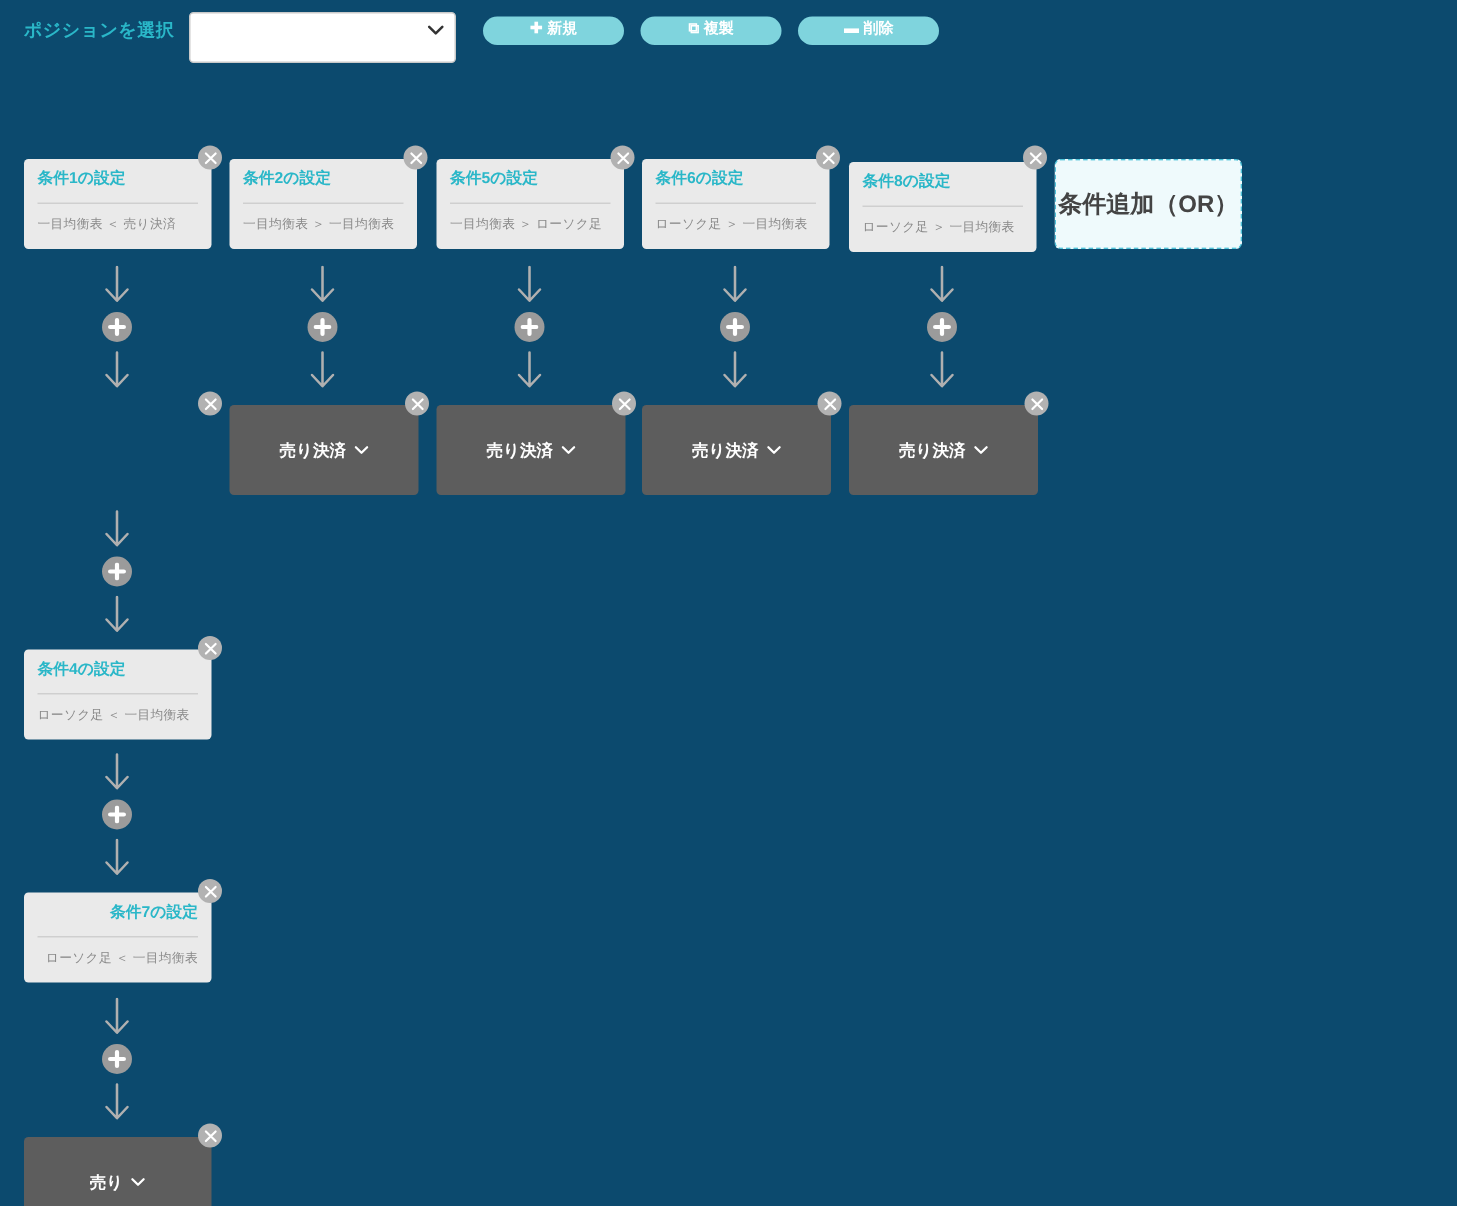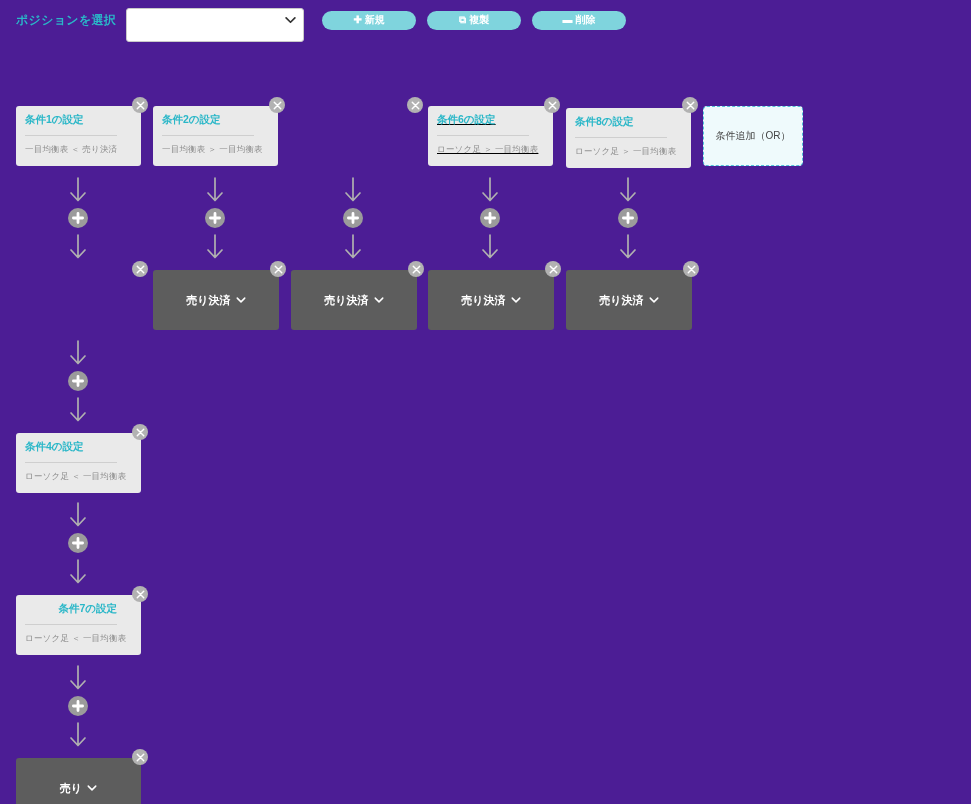--- a/index.html
+++ b/index.html
@@ -7,21 +7,21 @@
     margin: 0;
     padding: 0;
     background: #ffffff;
     font-family: "Liberation Sans", "DejaVu Sans", sans-serif;
   }
   #app {
     position: relative;
     width: 971px;
     height: 804px;
     overflow: hidden;
-    background: #4c1d95;
+    background: #0c4a6e;
   }
 
   
   .toolbar {
     position: absolute;
     left: 0; top: 0;
     width: 971px;
     height: 40px;
     display: flex;
     align-items: center;
@@ -93,21 +93,21 @@
     position: absolute;
     box-sizing: border-box;
   }
 
   
   .cond-card {
     width: 125px;
     height: 60px;
     background: #eaeaea;
     border-radius: 3px;
-    padding: 8px 24px 0 9px;
+    padding: 8px 9px 0 9px;
     box-sizing: border-box;
     cursor: pointer;
   }
   .cond-title {
     color: #2ab7c8;
     font-size: 10.5px;
     font-weight: bold;
     line-height: 1.1;
     white-space: nowrap;
   }
@@ -148,31 +148,31 @@
     display: flex;
     align-items: center;
     justify-content: center;
     cursor: pointer;
     z-index: 5;
   }
   .close-badge svg { width: 9px; height: 9px; display: block; }
 
   
   .or-box {
-    width: 100px;
+    width: 125px;
     height: 60px;
     border: 1px dashed #4fc3d9;
     border-radius: 4px;
     background: #effafc;
     display: flex;
     align-items: center;
     justify-content: center;
     color: #444444;
-    font-size: 10px;
-    font-weight: normal;
+    font-size: 16px;
+    font-weight: bold;
     cursor: pointer;
     box-sizing: border-box;
   }
 
   
   .arrow { position: absolute; width: 24px; height: 26px; }
   .plus-btn {
     position: absolute;
     width: 20px; height: 20px;
     border-radius: 50%;
@@ -286,39 +286,45 @@
           <svg class="chev-white" viewBox="0 0 12 8">
             <path d="M1 1.5 L6 6.5 L11 1.5" fill="none" stroke="#ffffff" stroke-width="2" stroke-linecap="round" stroke-linejoin="round"></path>
           </svg>
         </div>
       </div>
       <div class="close-badge" style="left: 270px; top: 221px;">
         <svg viewBox="0 0 10 10">
           <path d="M1.4 1.4 L8.6 8.6 M8.6 1.4 L1.4 8.6" stroke="#ffffff" stroke-width="1.6" stroke-linecap="round"></path>
         </svg>
       </div>
+      <div class="node" style="left: 291px; top: 66px;">
+        <div class="cond-card">
+          <div class="cond-title">条件5の設定</div>
+          <div class="cond-rule">一目均衡表 ＞ ローソク足</div>
+        </div>
+      </div>
       <div class="close-badge" style="left: 407px; top: 57px;">
         <svg viewBox="0 0 10 10">
           <path d="M1.4 1.4 L8.6 8.6 M8.6 1.4 L1.4 8.6" stroke="#ffffff" stroke-width="1.6" stroke-linecap="round"></path>
         </svg>
       </div>
       <div class="node" style="left: 291px; top: 230px;">
         <div class="action-card wide">
           <span>売り決済</span>
           <svg class="chev-white" viewBox="0 0 12 8">
             <path d="M1 1.5 L6 6.5 L11 1.5" fill="none" stroke="#ffffff" stroke-width="2" stroke-linecap="round" stroke-linejoin="round"></path>
           </svg>
         </div>
       </div>
       <div class="close-badge" style="left: 408px; top: 221px;">
         <svg viewBox="0 0 10 10">
           <path d="M1.4 1.4 L8.6 8.6 M8.6 1.4 L1.4 8.6" stroke="#ffffff" stroke-width="1.6" stroke-linecap="round"></path>
         </svg>
       </div>
-      <div class="node" style="left: 428px; top: 66px; text-decoration: underline;">
+      <div class="node" style="left: 428px; top: 66px;">
         <div class="cond-card">
           <div class="cond-title">条件6の設定</div>
           <div class="cond-rule">ローソク足 ＞ 一目均衡表</div>
         </div>
       </div>
       <div class="close-badge" style="left: 544px; top: 57px;">
         <svg viewBox="0 0 10 10">
           <path d="M1.4 1.4 L8.6 8.6 M8.6 1.4 L1.4 8.6" stroke="#ffffff" stroke-width="1.6" stroke-linecap="round"></path>
         </svg>
       </div>

